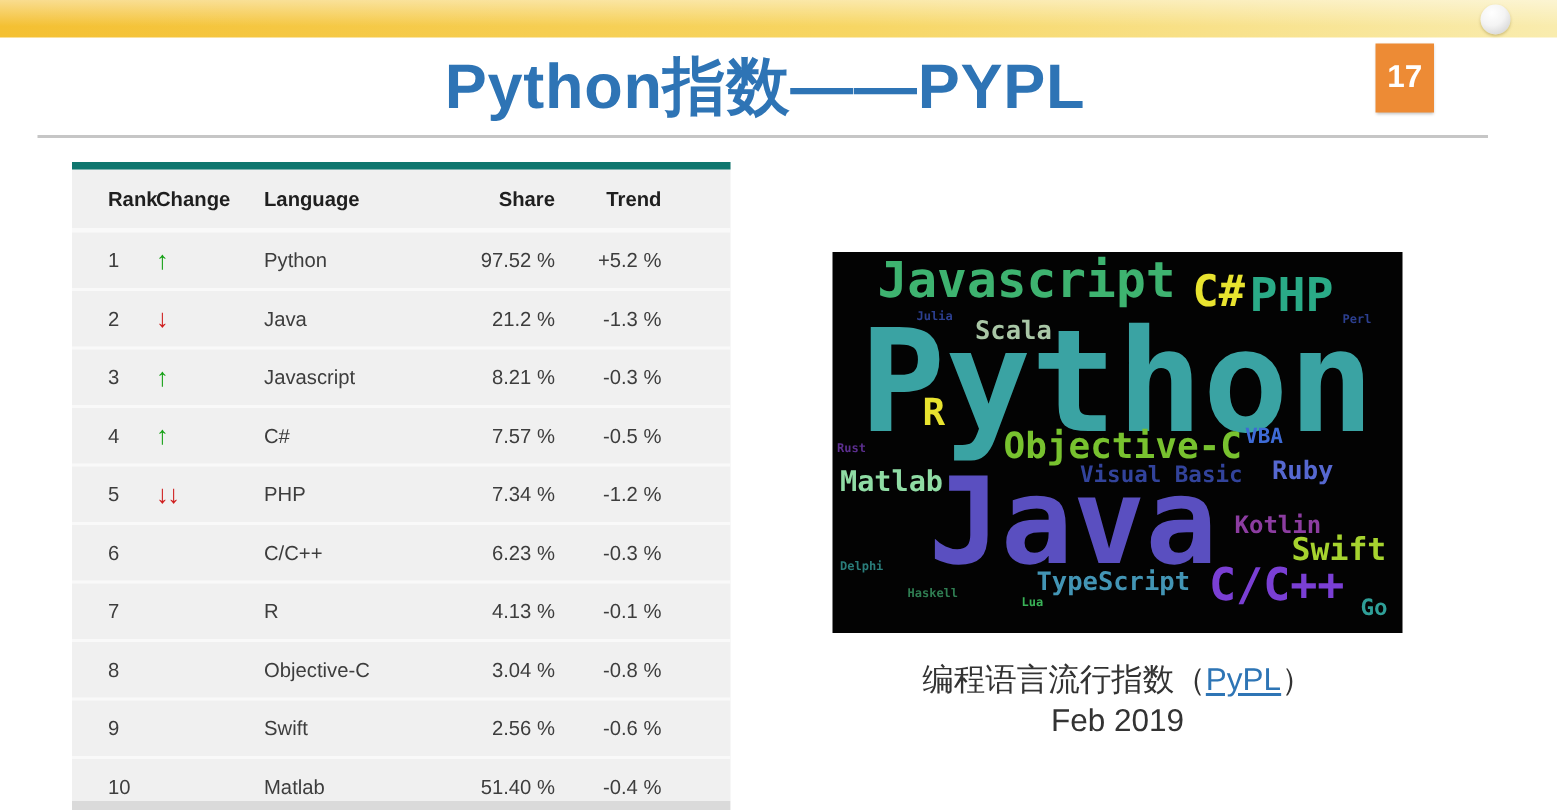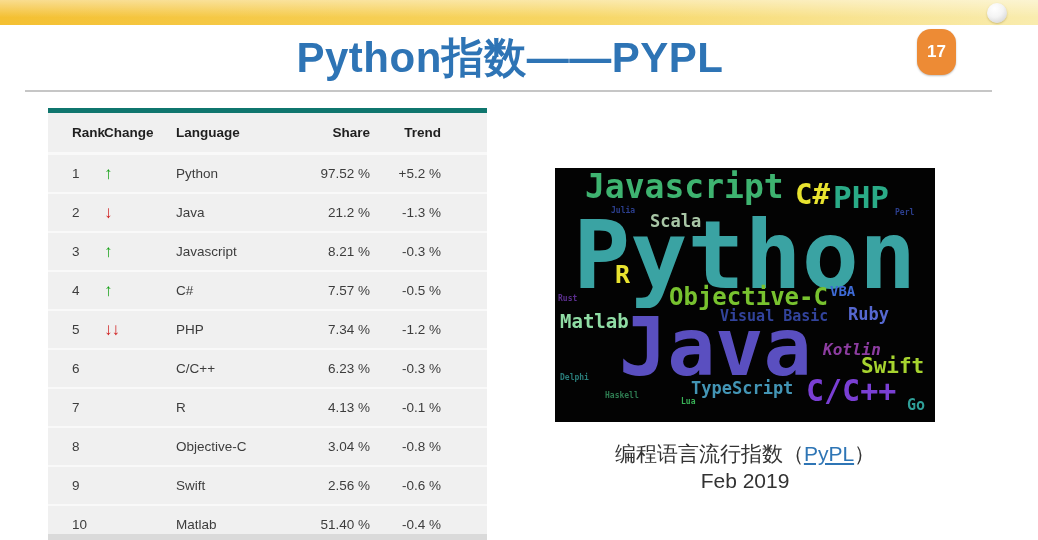--- a/index.html
+++ b/index.html
@@ -20,24 +20,23 @@
   .sphere {
     position:absolute; left:987px; top:3px; width:20px; height:20px;
     border-radius:50%;
     background:radial-gradient(circle at 38% 28%, #ffffff 0%, #f4f4f4 45%, #c9c9c9 100%);
     box-shadow:0 1px 2px rgba(120,100,30,0.35);
   }
 
   
   .page-badge {
     position:absolute; left:917px; top:29px; width:39px; height:46px;
-    background:#ed8b35; color:#ffffff; font-size:17px; font-weight:bold;
+    background:#ed8b35; color:#ffffff; font-size:21px; font-weight:bold;
     text-align:center; line-height:46px;
     box-shadow:0 1px 2px rgba(0,0,0,0.25);
-    border-radius:14px;
   }
 
   
   .title {
     position:absolute; left:0; top:30px; width:1020px;
     text-align:center; font-size:42px; font-weight:bold; color:#2e74b5;
     letter-spacing:0.5px;
   }
   .title-rule {
     position:absolute; left:25px; top:90px; width:967px; height:2px;
@@ -195,21 +194,21 @@
       <span class="cloud-word" style="left: 95px; top: 45px; font-size: 17px; color: rgb(169, 198, 166);">Scala</span>
       <span class="cloud-word" style="left: 18px; top: 40px; font-size: 95px; color: rgb(58, 163, 163);">Python</span>
       <span class="cloud-word" style="left: 60px; top: 94px; font-size: 25px; color: rgb(232, 227, 47);">R</span>
       <span class="cloud-word" style="left: 3px; top: 127px; font-size: 8px; color: rgb(92, 47, 143);">Rust</span>
       <span class="cloud-word" style="left: 114px; top: 117px; font-size: 24px; color: rgb(120, 194, 47);">Objective-C</span>
       <span class="cloud-word" style="left: 275px; top: 116px; font-size: 14px; color: rgb(62, 107, 214);">VBA</span>
       <span class="cloud-word" style="left: 165px; top: 141px; font-size: 15px; color: rgb(50, 67, 155);">Visual Basic</span>
       <span class="cloud-word" style="left: 293px; top: 138px; font-size: 17px; color: rgb(86, 104, 208);">Ruby</span>
       <span class="cloud-word" style="left: 5px; top: 144px; font-size: 19px; color: rgb(143, 220, 164);">Matlab</span>
       <span class="cloud-word" style="left: 64px; top: 140px; font-size: 80px; color: rgb(90, 79, 192);">Java</span>
-      <span class="cloud-word" style="left: 268px; top: 174px; font-size: 16px; color: rgb(141, 61, 161); font-style: italic;">Kotlin</span>
+      <span class="cloud-word" style="left: 268px; top: 174px; font-size: 16px; color: rgb(141, 61, 161);">Kotlin</span>
       <span class="cloud-word" style="left: 306px; top: 188px; font-size: 21px; color: rgb(166, 211, 47);">Swift</span>
       <span class="cloud-word" style="left: 5px; top: 206px; font-size: 8px; color: rgb(42, 125, 122);">Delphi</span>
       <span class="cloud-word" style="left: 50px; top: 224px; font-size: 8px; color: rgb(47, 125, 82);">Haskell</span>
       <span class="cloud-word" style="left: 126px; top: 230px; font-size: 8px; color: rgb(57, 178, 87);">Lua</span>
       <span class="cloud-word" style="left: 136px; top: 212px; font-size: 17px; color: rgb(67, 149, 181);">TypeScript</span>
       <span class="cloud-word" style="left: 251px; top: 208px; font-size: 30px; color: rgb(122, 63, 212);">C/C++</span>
       <span class="cloud-word" style="left: 352px; top: 230px; font-size: 15px; color: rgb(47, 159, 152);">Go</span>
     </div>
 
   <div class="caption">

